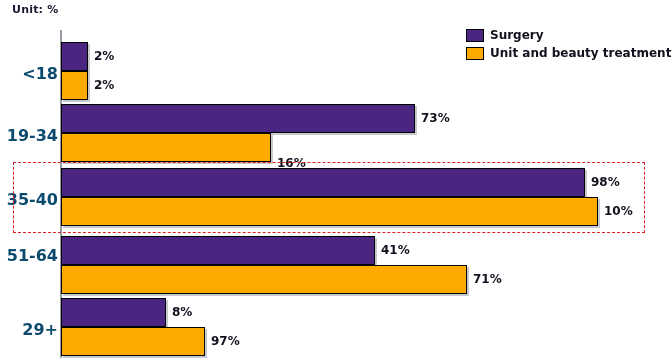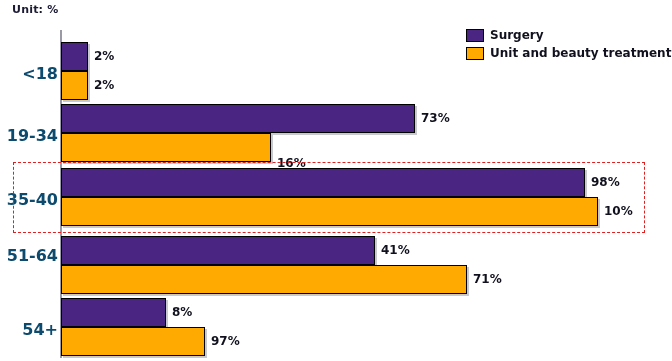--- a/index.html
+++ b/index.html
@@ -195,21 +195,21 @@
         <div class="bar-value" style="left:320px;top:0;">41%</div>
       </div>
       <div class="bar-row" style="top:29px;">
         <div class="bar-shadow" style="width:406px;"></div>
         <div class="bar" style="width:406px;background:#FFAA00;"></div>
         <div class="bar-value" style="left:412px;top:0;">71%</div>
       </div>
     </div>
 
     <div class="group" style="top:298px;height:58px;">
-      <div class="cat-label" style="top:22px;">54+</div>
+      <div class="cat-label" style="top:22px;">29+</div>
       <div class="bar-row" style="top:0px;">
         <div class="bar-shadow" style="width:105px;"></div>
         <div class="bar" style="width:105px;background:#4B2582;"></div>
         <div class="bar-value" style="left:111px;top:0;">8%</div>
       </div>
       <div class="bar-row" style="top:29px;">
         <div class="bar-shadow" style="width:144px;"></div>
         <div class="bar" style="width:144px;background:#FFAA00;"></div>
         <div class="bar-value" style="left:150px;top:0;">97%</div>
       </div>

